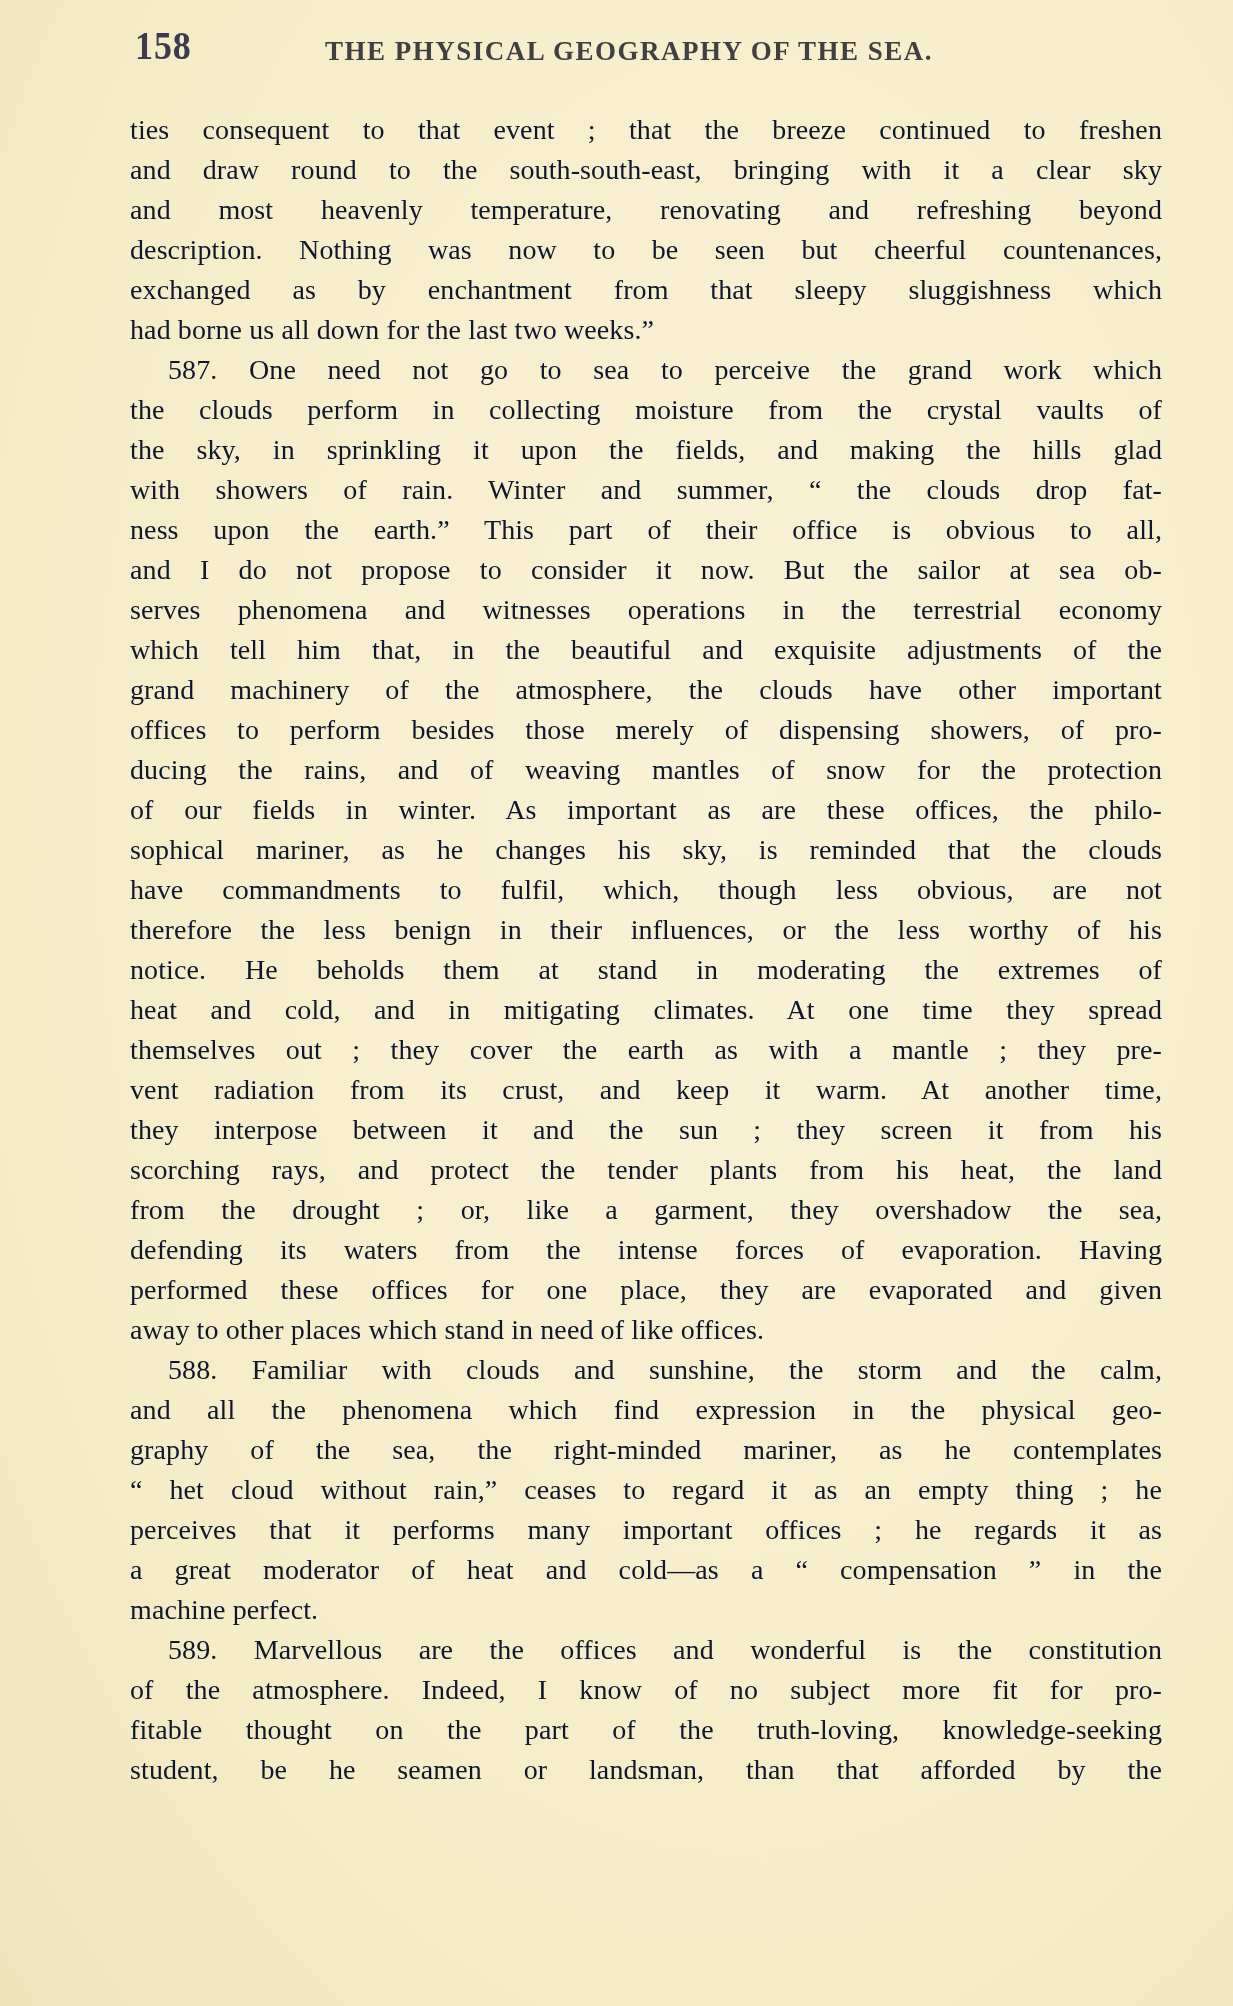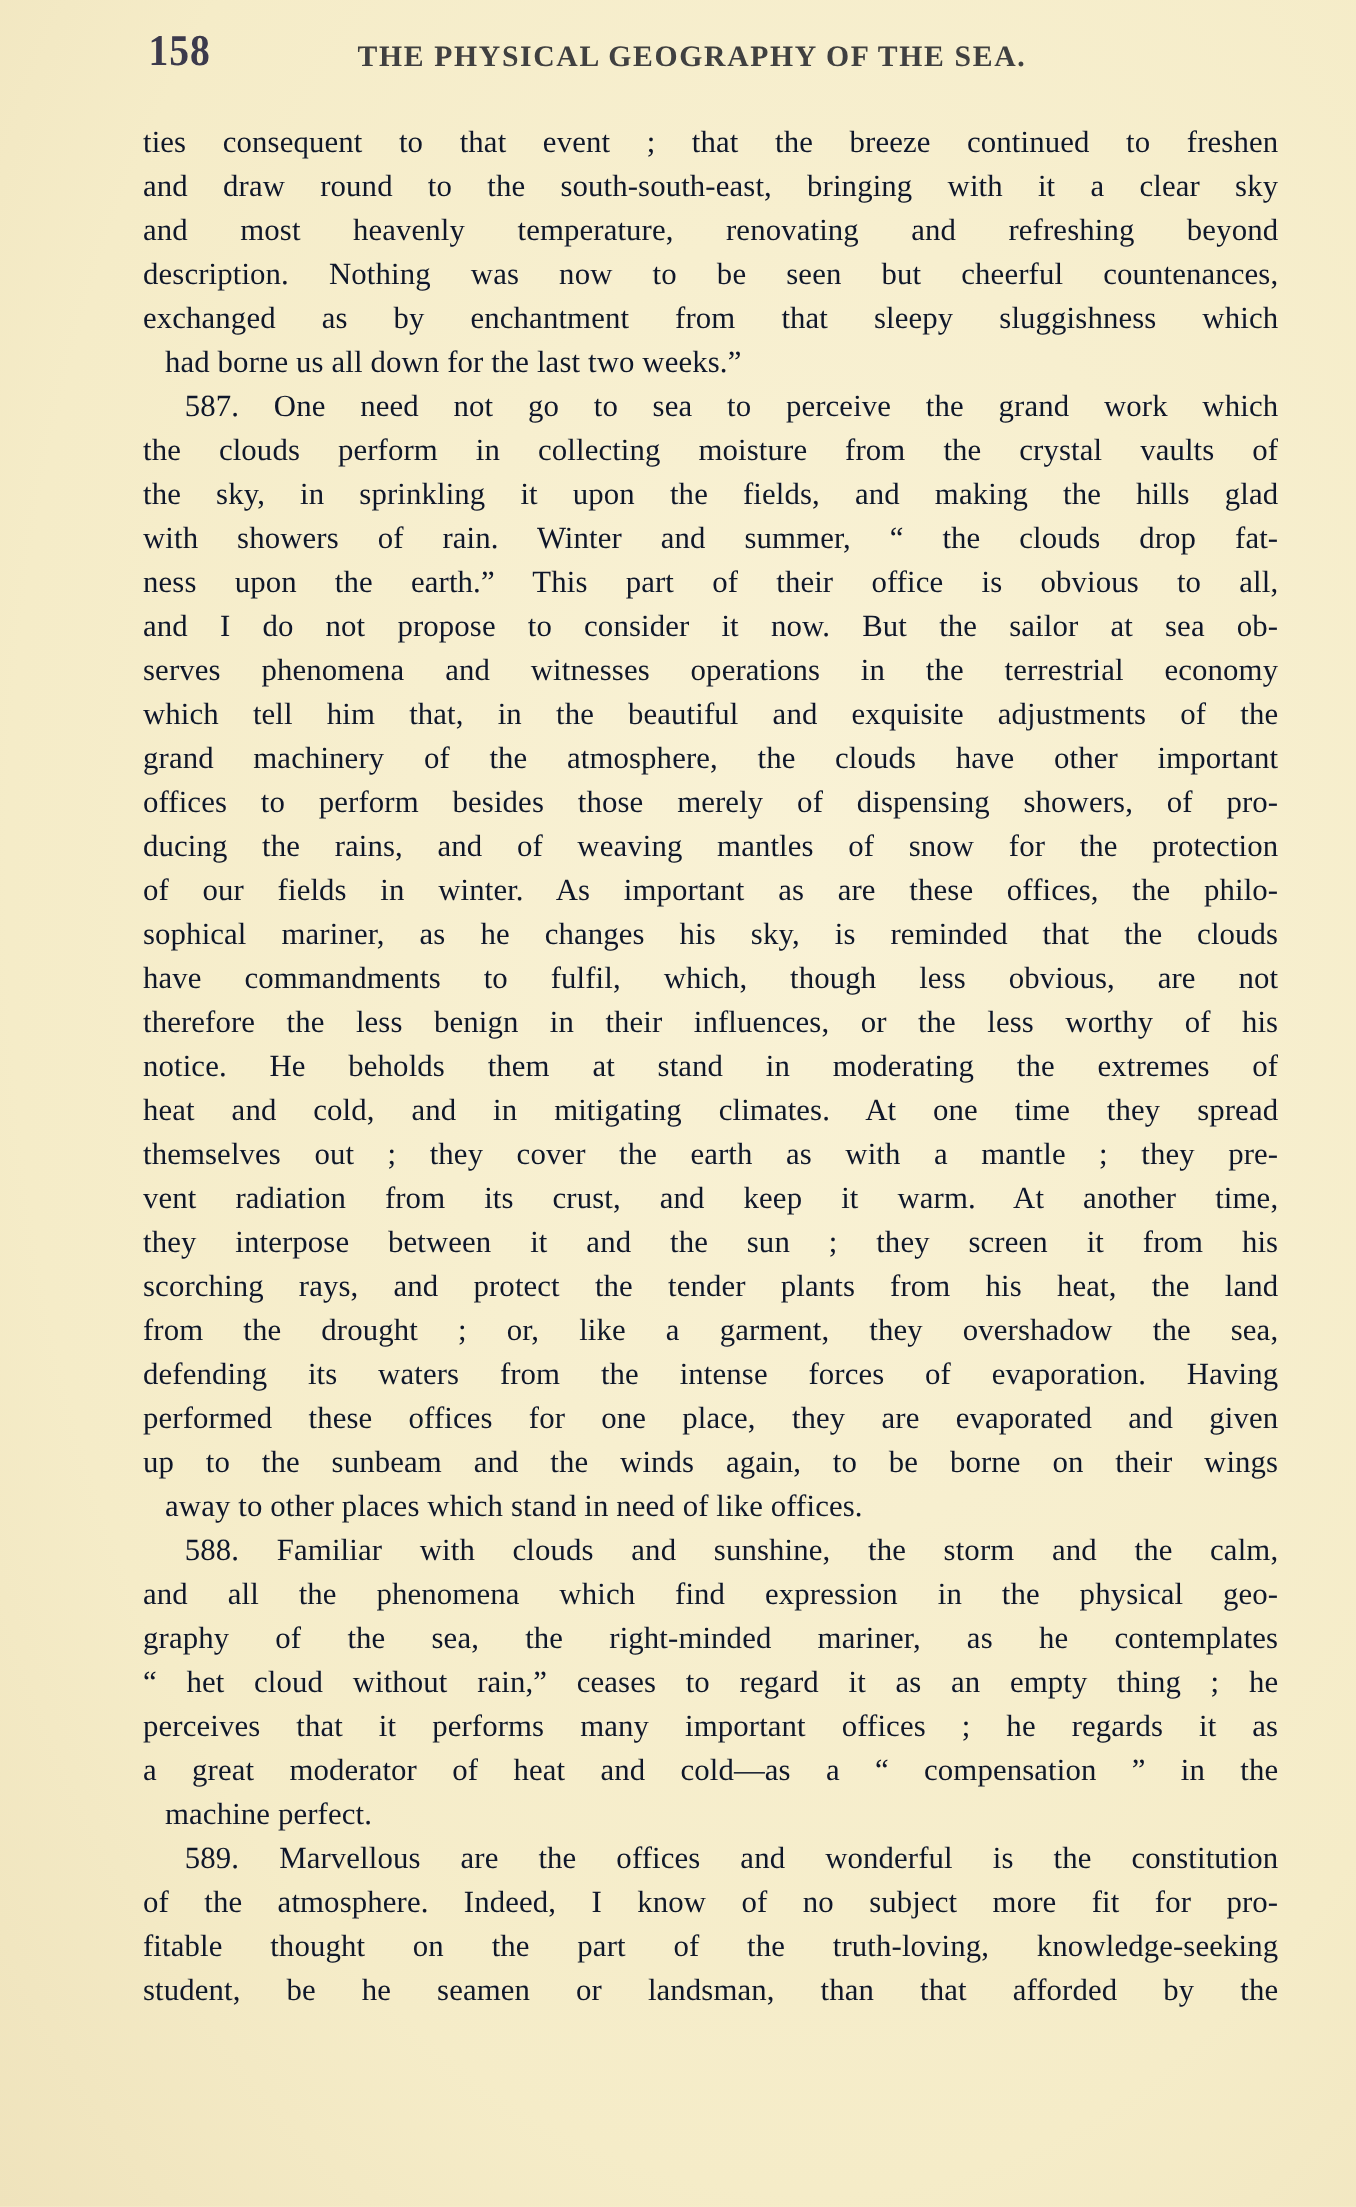--- a/index.html
+++ b/index.html
@@ -24,21 +24,21 @@
     font-size: 27px; font-weight: bold; letter-spacing: 1.5px; color: #404040;
   }
   .body-text { position: absolute; left: 130px; top: 110px; width: 1032px; }
   .line {
     display: block; height: 40px; line-height: 40px;
     font-size: 28px; white-space: nowrap;
     text-align: justify; text-align-last: justify;
     color: #0f172a;
     letter-spacing: 0.1px;
   }
-  .line.last { text-align-last: left; margin-left: 20px; }
+  .line.last { text-align-last: left; }
   .line.indent { padding-left: 38px; }
 </style>
 </head>
 <body>
 
 <div class="page">
   <div class="header">
     <span class="page-number">158</span>
     <span class="running-head">THE PHYSICAL GEOGRAPHY OF THE SEA.</span>
   </div>
@@ -66,21 +66,20 @@
       <span class="line">therefore the less benign in their influences, or the less worthy of his</span>
       <span class="line">notice.  He beholds them at stand in moderating the extremes of</span>
       <span class="line">heat and cold, and in mitigating climates.  At one time they spread</span>
       <span class="line">themselves out ; they cover the earth as with a mantle ; they pre-</span>
       <span class="line">vent radiation from its crust, and keep it warm.  At another time,</span>
       <span class="line">they interpose between it and the sun ; they screen it from his</span>
       <span class="line">scorching rays, and protect the tender plants from his heat, the land</span>
       <span class="line">from the drought ; or, like a garment, they overshadow the sea,</span>
       <span class="line">defending its waters from the intense forces of evaporation.  Having</span>
       <span class="line">performed these offices for one place, they are evaporated and given</span>
-      <span class="line">up to the sunbeam and the winds again, to be borne on their wings</span>
       <span class="line last">away to other places which stand in need of like offices.</span>
       <span class="line indent">588. Familiar with clouds and sunshine, the storm and the calm,</span>
       <span class="line">and all the phenomena which find expression in the physical geo-</span>
       <span class="line">graphy of the sea, the right-minded mariner, as he contemplates</span>
       <span class="line">“ het cloud without rain,” ceases to regard it as an empty thing ; he</span>
       <span class="line">perceives that it performs many important offices ; he regards it as</span>
       <span class="line">a great moderator of heat and cold—as a “ compensation ” in the</span>
       <span class="line last">machine perfect.</span>
       <span class="line indent">589. Marvellous are the offices and wonderful is the constitution</span>
       <span class="line">of the atmosphere.  Indeed, I know of no subject more fit for pro-</span>

